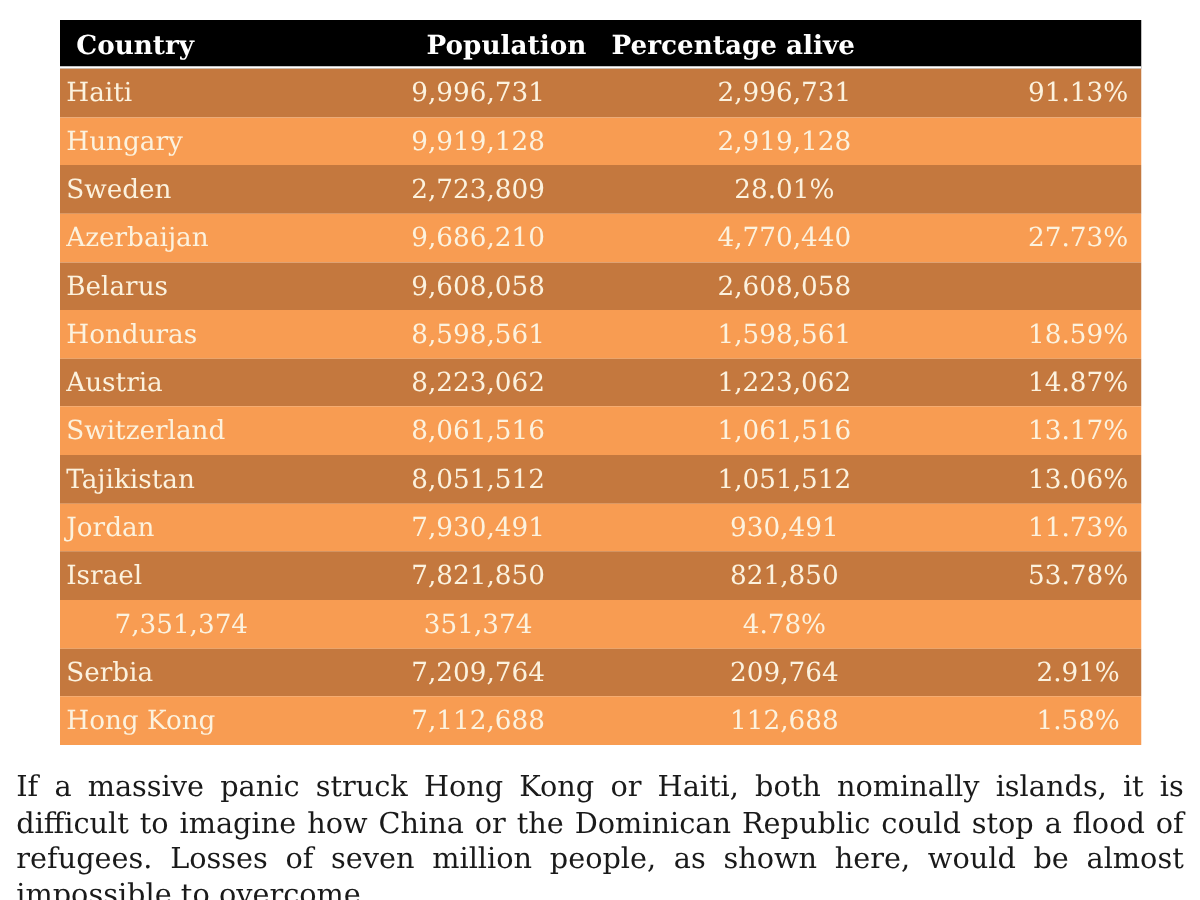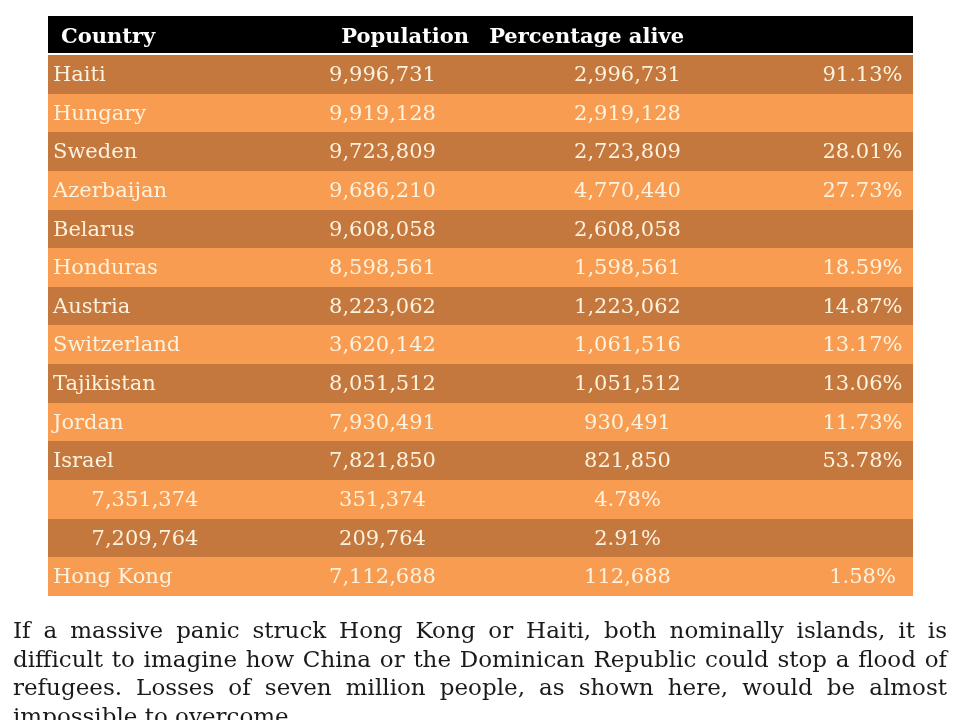--- a/index.html
+++ b/index.html
@@ -84,21 +84,20 @@
           <div class="cell n">2,996,731</div>
           <div class="cell n">91.13%</div>
         </div>
         <div class="trow light">
           <div class="cell c">Hungary</div>
           <div class="cell n">9,919,128</div>
           <div class="cell n">2,919,128</div>
         </div>
         <div class="trow dark">
           <div class="cell c">Sweden</div>
-          <div class="cell n">9,723,809</div>
           <div class="cell n">2,723,809</div>
           <div class="cell n">28.01%</div>
         </div>
         <div class="trow light">
           <div class="cell c">Azerbaijan</div>
           <div class="cell n">9,686,210</div>
           <div class="cell n">4,770,440</div>
           <div class="cell n">27.73%</div>
         </div>
         <div class="trow dark">
@@ -113,21 +112,21 @@
           <div class="cell n">18.59%</div>
         </div>
         <div class="trow dark">
           <div class="cell c">Austria</div>
           <div class="cell n">8,223,062</div>
           <div class="cell n">1,223,062</div>
           <div class="cell n">14.87%</div>
         </div>
         <div class="trow light">
           <div class="cell c">Switzerland</div>
-          <div class="cell n">3,620,142</div>
+          <div class="cell n">8,061,516</div>
           <div class="cell n">1,061,516</div>
           <div class="cell n">13.17%</div>
         </div>
         <div class="trow dark">
           <div class="cell c">Tajikistan</div>
           <div class="cell n">8,051,512</div>
           <div class="cell n">1,051,512</div>
           <div class="cell n">13.06%</div>
         </div>
         <div class="trow light">
@@ -141,20 +140,21 @@
           <div class="cell n">7,821,850</div>
           <div class="cell n">821,850</div>
           <div class="cell n">53.78%</div>
         </div>
         <div class="trow light">
           <div class="cell n">7,351,374</div>
           <div class="cell n">351,374</div>
           <div class="cell n">4.78%</div>
         </div>
         <div class="trow dark">
+          <div class="cell c">Serbia</div>
           <div class="cell n">7,209,764</div>
           <div class="cell n">209,764</div>
           <div class="cell n">2.91%</div>
         </div>
         <div class="trow light">
           <div class="cell c">Hong Kong</div>
           <div class="cell n">7,112,688</div>
           <div class="cell n">112,688</div>
           <div class="cell n">1.58%</div>
         </div>

